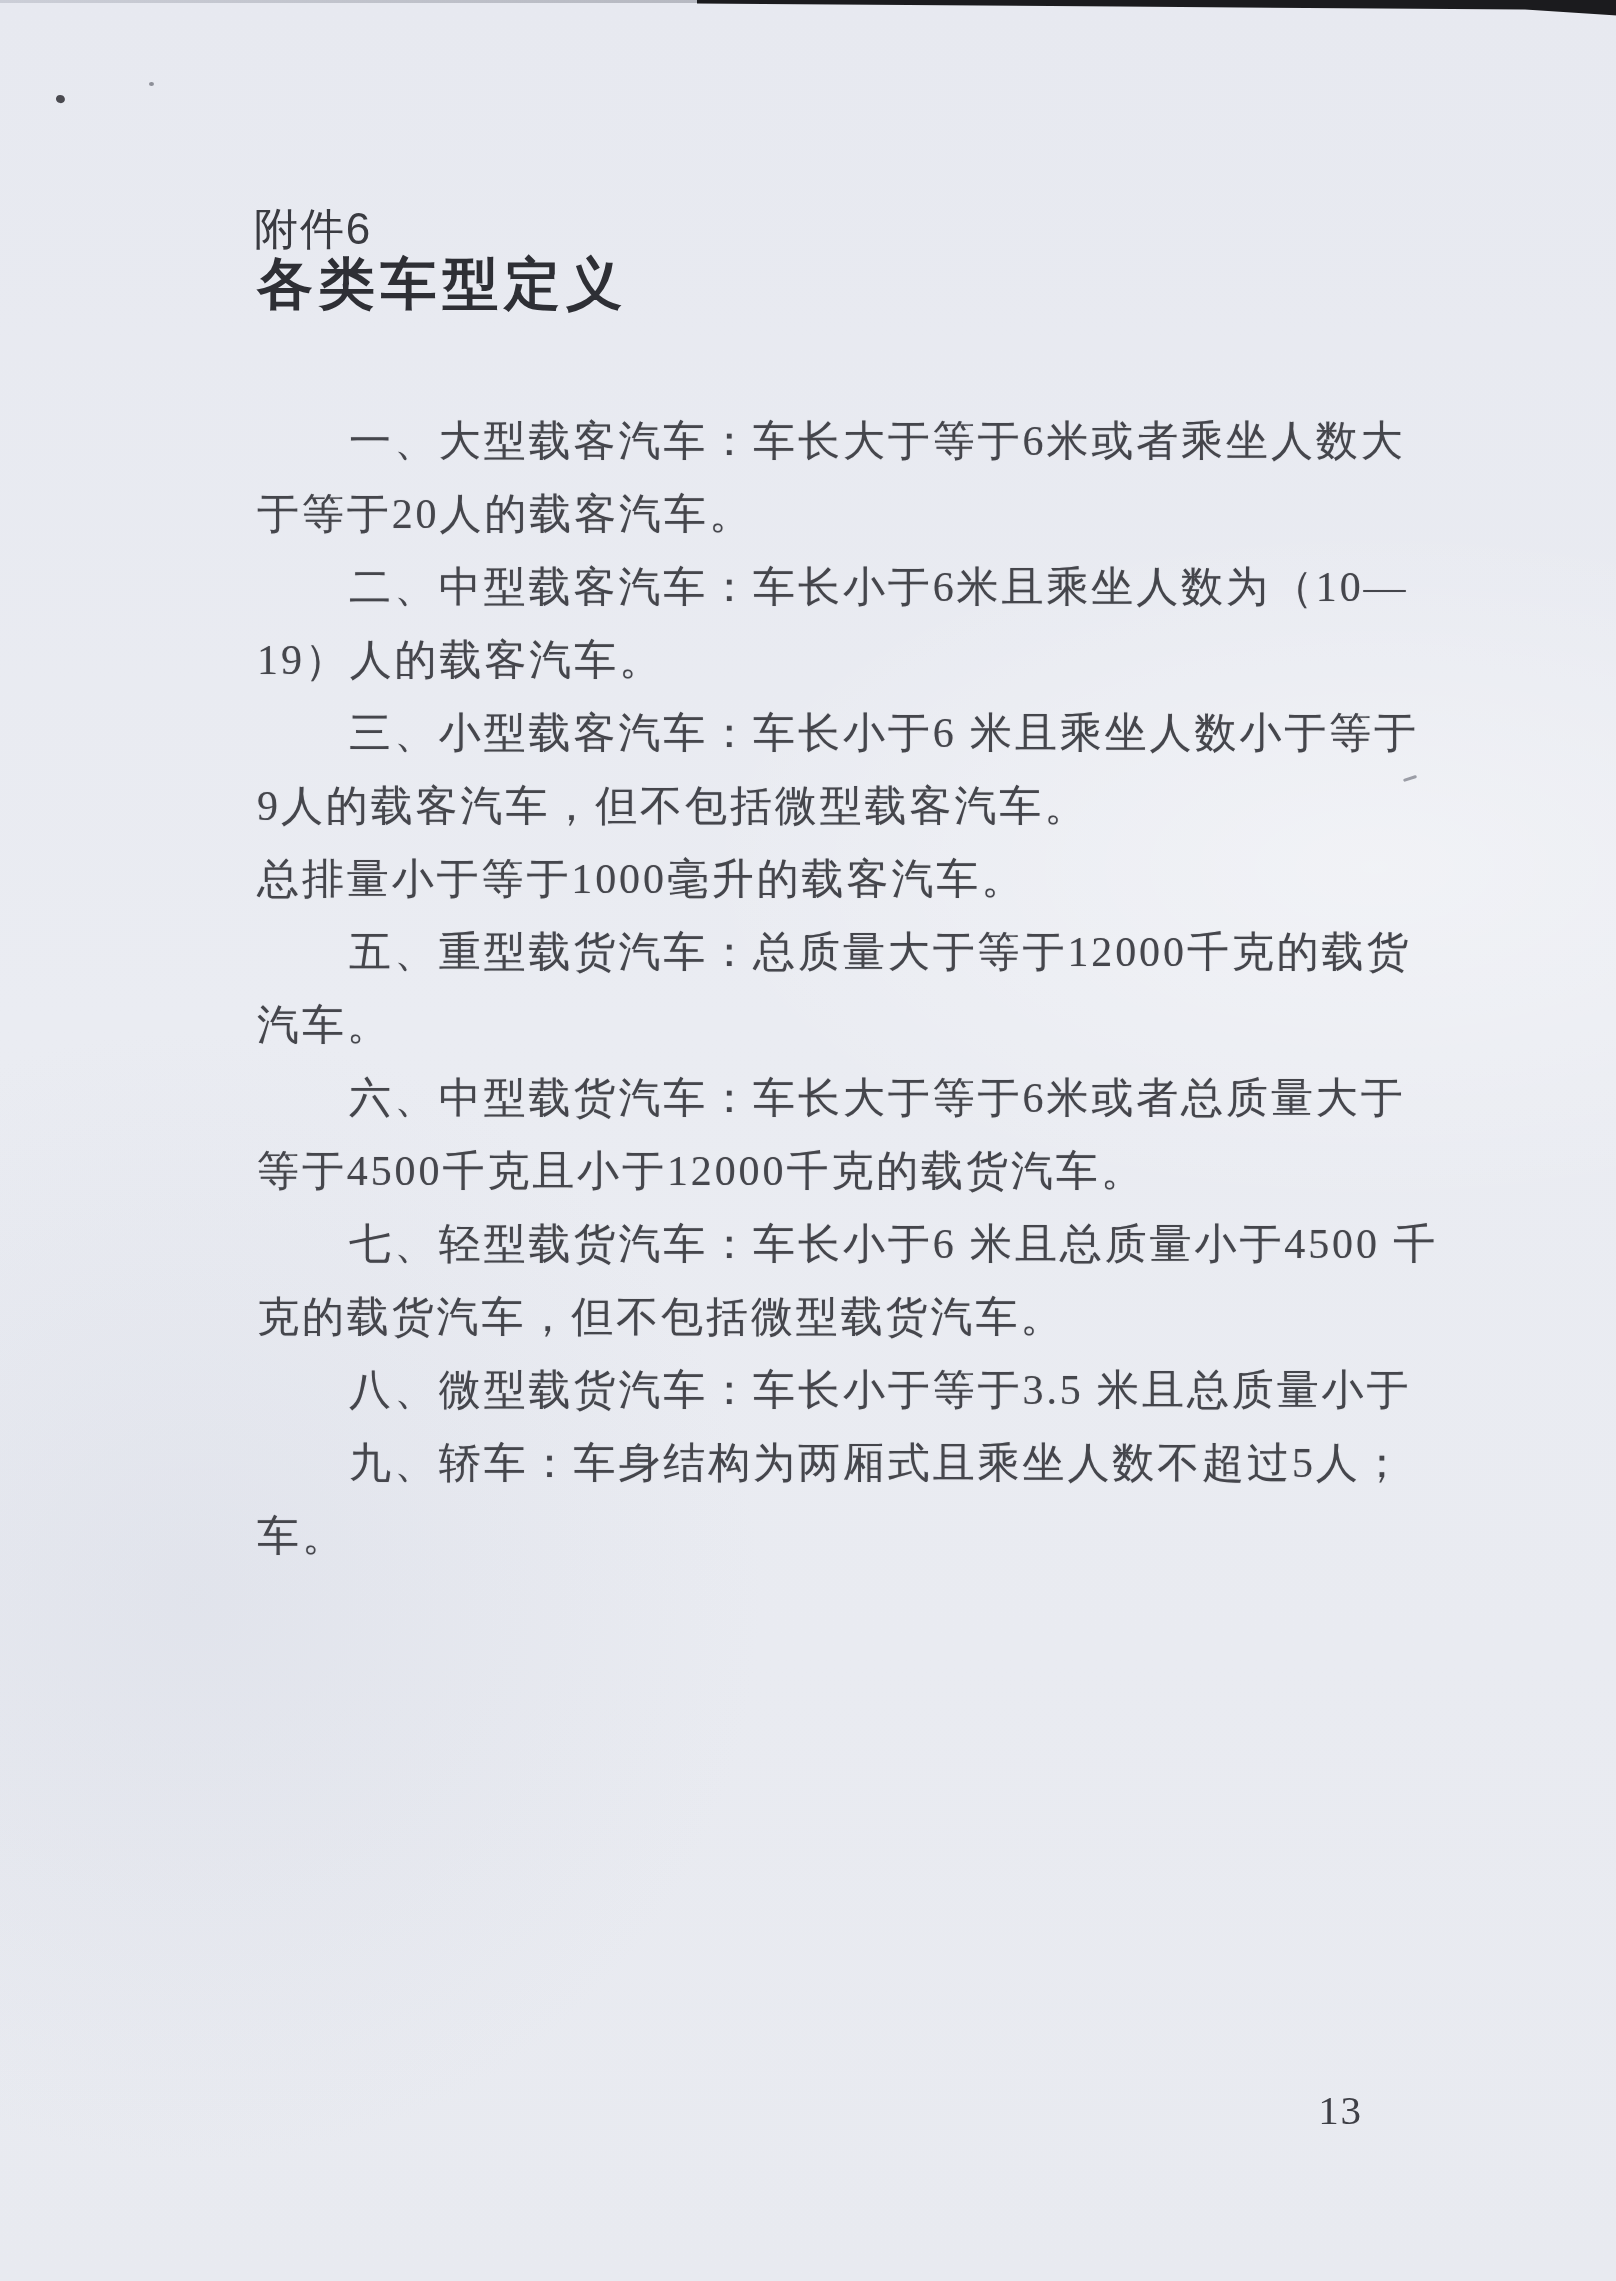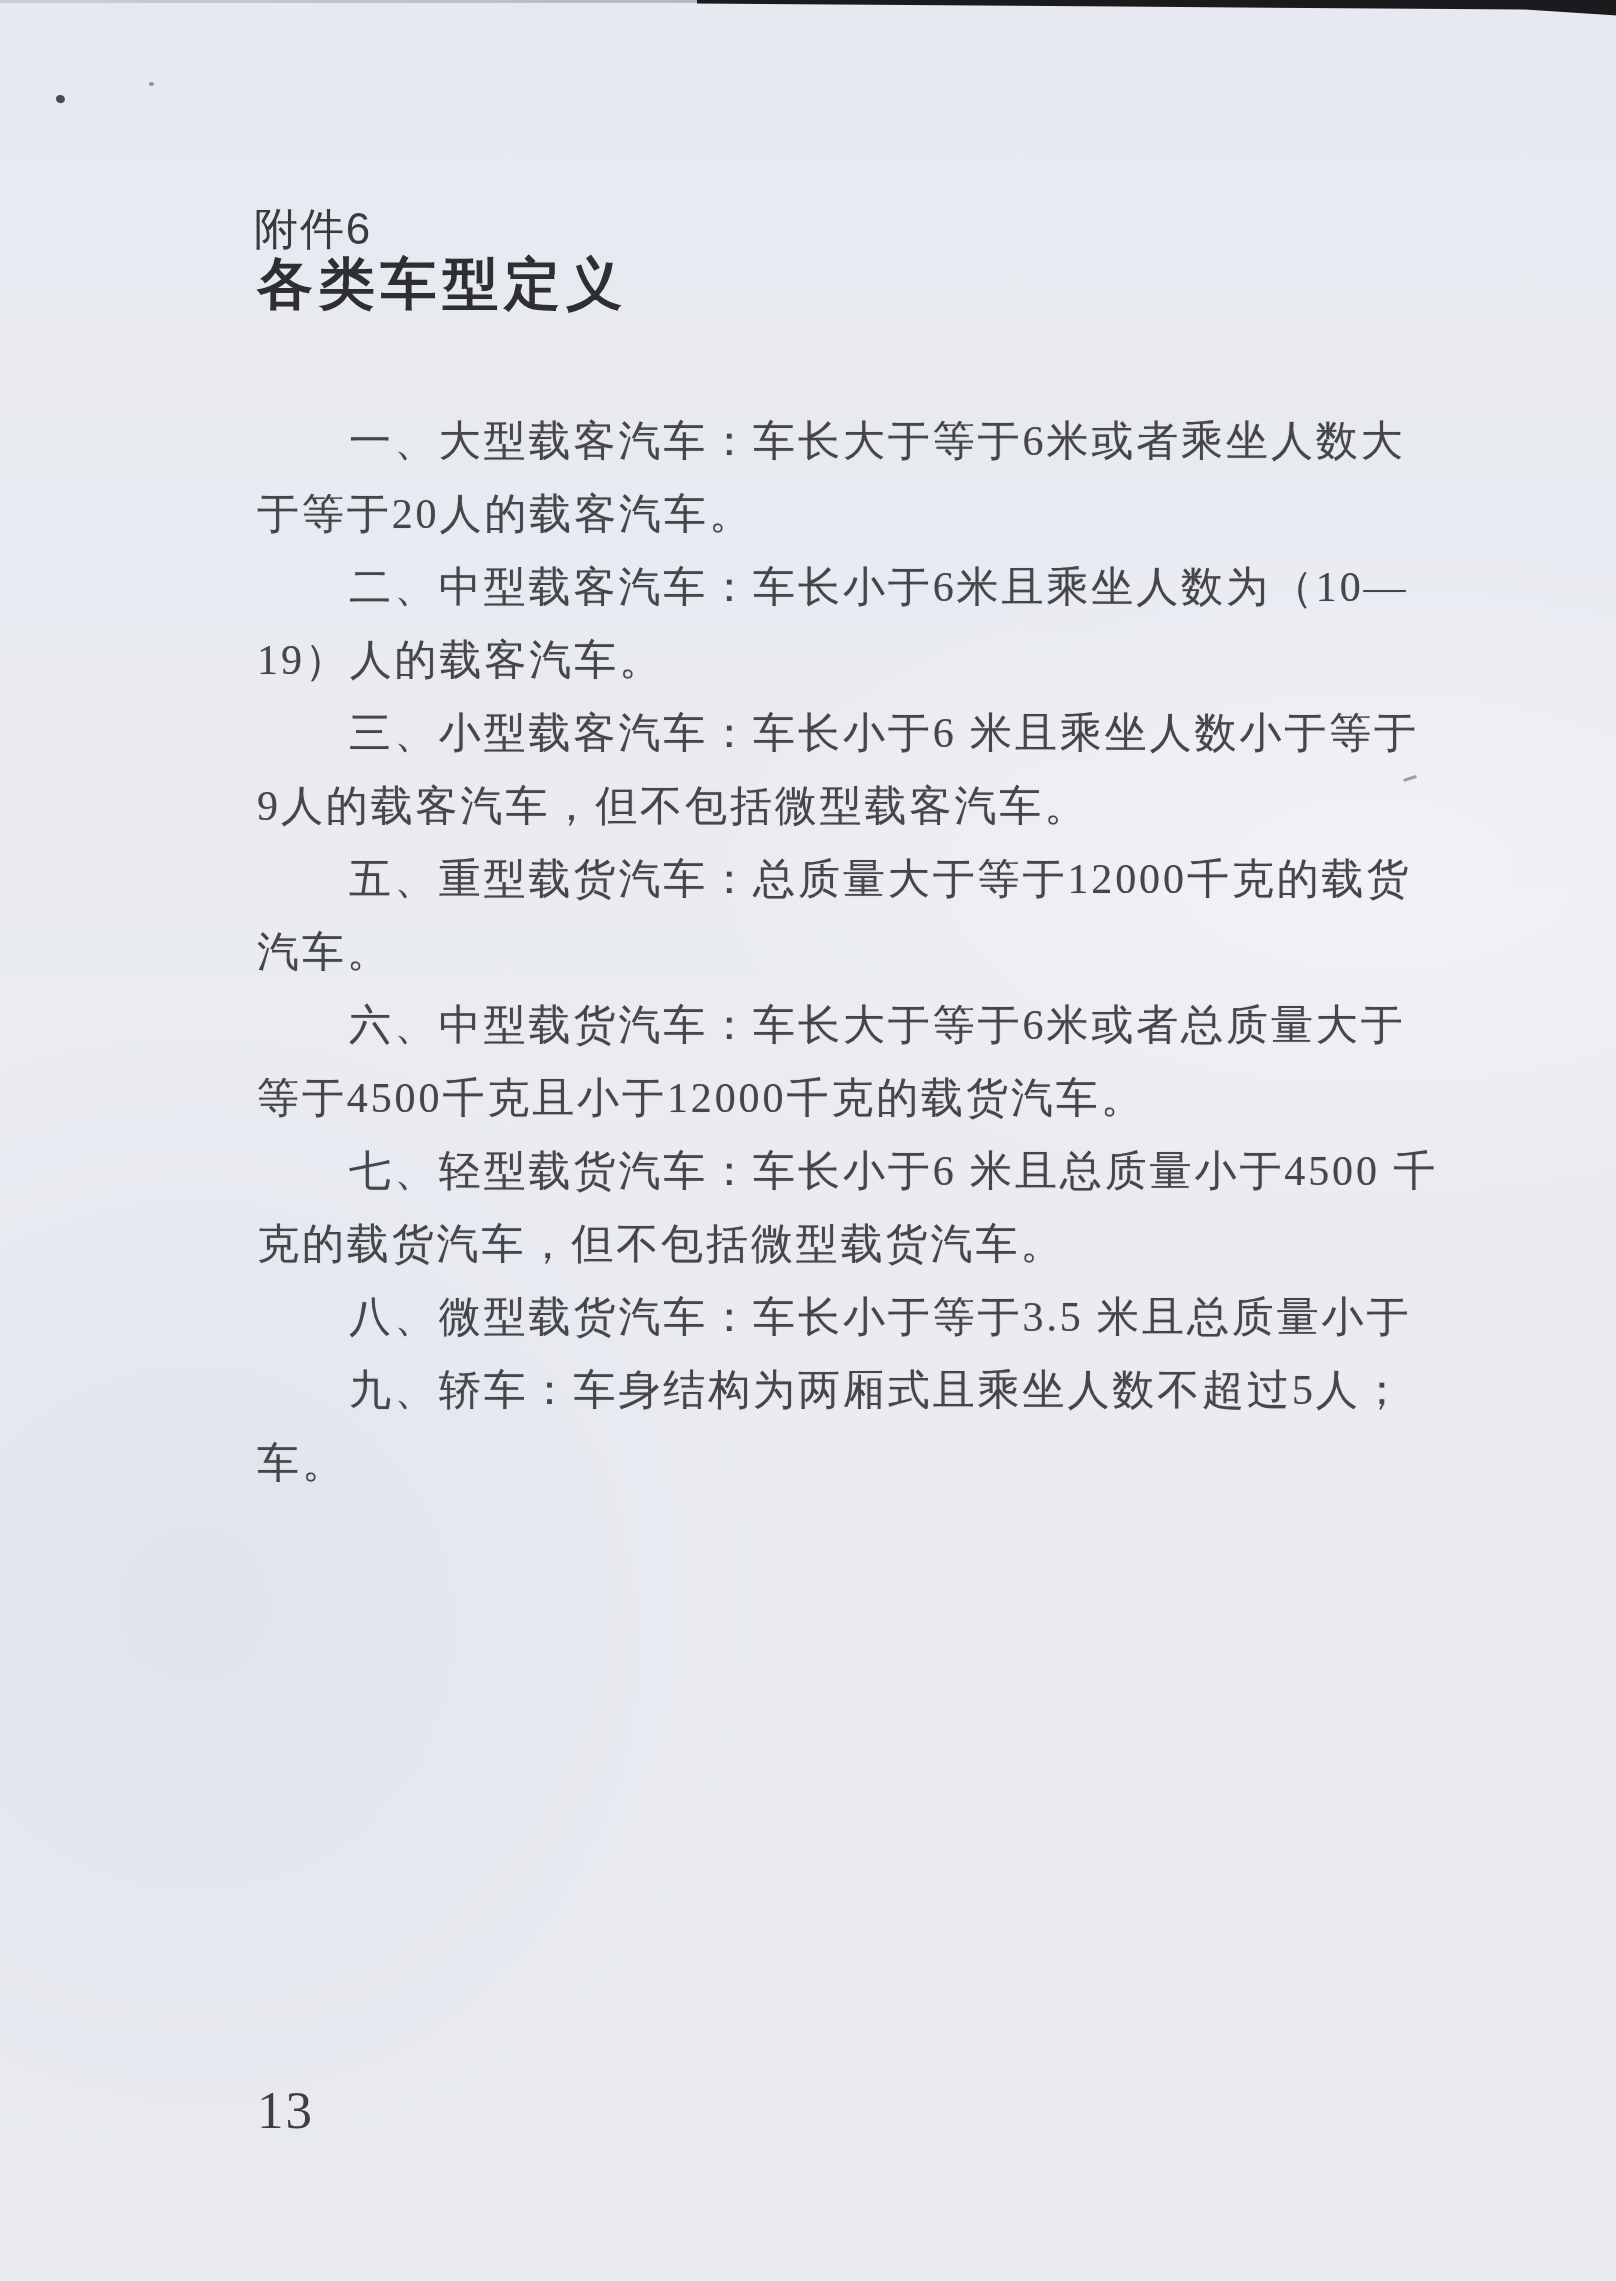--- a/index.html
+++ b/index.html
@@ -72,22 +72,22 @@
     font-size:42px;
     line-height:73px;
     letter-spacing:2.9px;
     white-space:nowrap;
     text-shadow:0 0 1px rgba(70,70,78,.35);
   }
   .text-line.indent{padding-left:92px;text-align:center;}
 
   .page-number{
     position:absolute;left:257px;top:2081px;width:1106px;
-    text-align:left;
-    font-size:53px;line-height:58px;
+    text-align:right;
+    font-size:41px;line-height:58px;
     color:#3e3f46;
     letter-spacing:1.9px;
   }
 </style>
 </head>
 <body>
 
 <div class="scan-top-line"></div>
 <div class="scan-edge-top"></div>
 <div class="ink-speck-1"></div>
@@ -98,20 +98,21 @@
 
 <h1 class="doc-title">各类车型定义</h1>
 
 <div class="doc-body">
     <div class="text-line indent">一、大型载客汽车：车长大于等于6米或者乘坐人数大</div>
     <div class="text-line">于等于20人的载客汽车。</div>
     <div class="text-line indent">二、中型载客汽车：车长小于6米且乘坐人数为（10—</div>
     <div class="text-line">19）人的载客汽车。</div>
     <div class="text-line indent">三、小型载客汽车：车长小于6 米且乘坐人数小于等于</div>
     <div class="text-line">9人的载客汽车，但不包括微型载客汽车。</div>
+    <div class="text-line">总排量小于等于1000毫升的载客汽车。</div>
     <div class="text-line indent">五、重型载货汽车：总质量大于等于12000千克的载货</div>
     <div class="text-line">汽车。</div>
     <div class="text-line indent">六、中型载货汽车：车长大于等于6米或者总质量大于</div>
     <div class="text-line">等于4500千克且小于12000千克的载货汽车。</div>
     <div class="text-line indent">七、轻型载货汽车：车长小于6 米且总质量小于4500 千</div>
     <div class="text-line">克的载货汽车，但不包括微型载货汽车。</div>
     <div class="text-line indent">八、微型载货汽车：车长小于等于3.5 米且总质量小于</div>
     <div class="text-line indent">九、轿车：车身结构为两厢式且乘坐人数不超过5人；</div>
     <div class="text-line">车。</div>
   </div>

